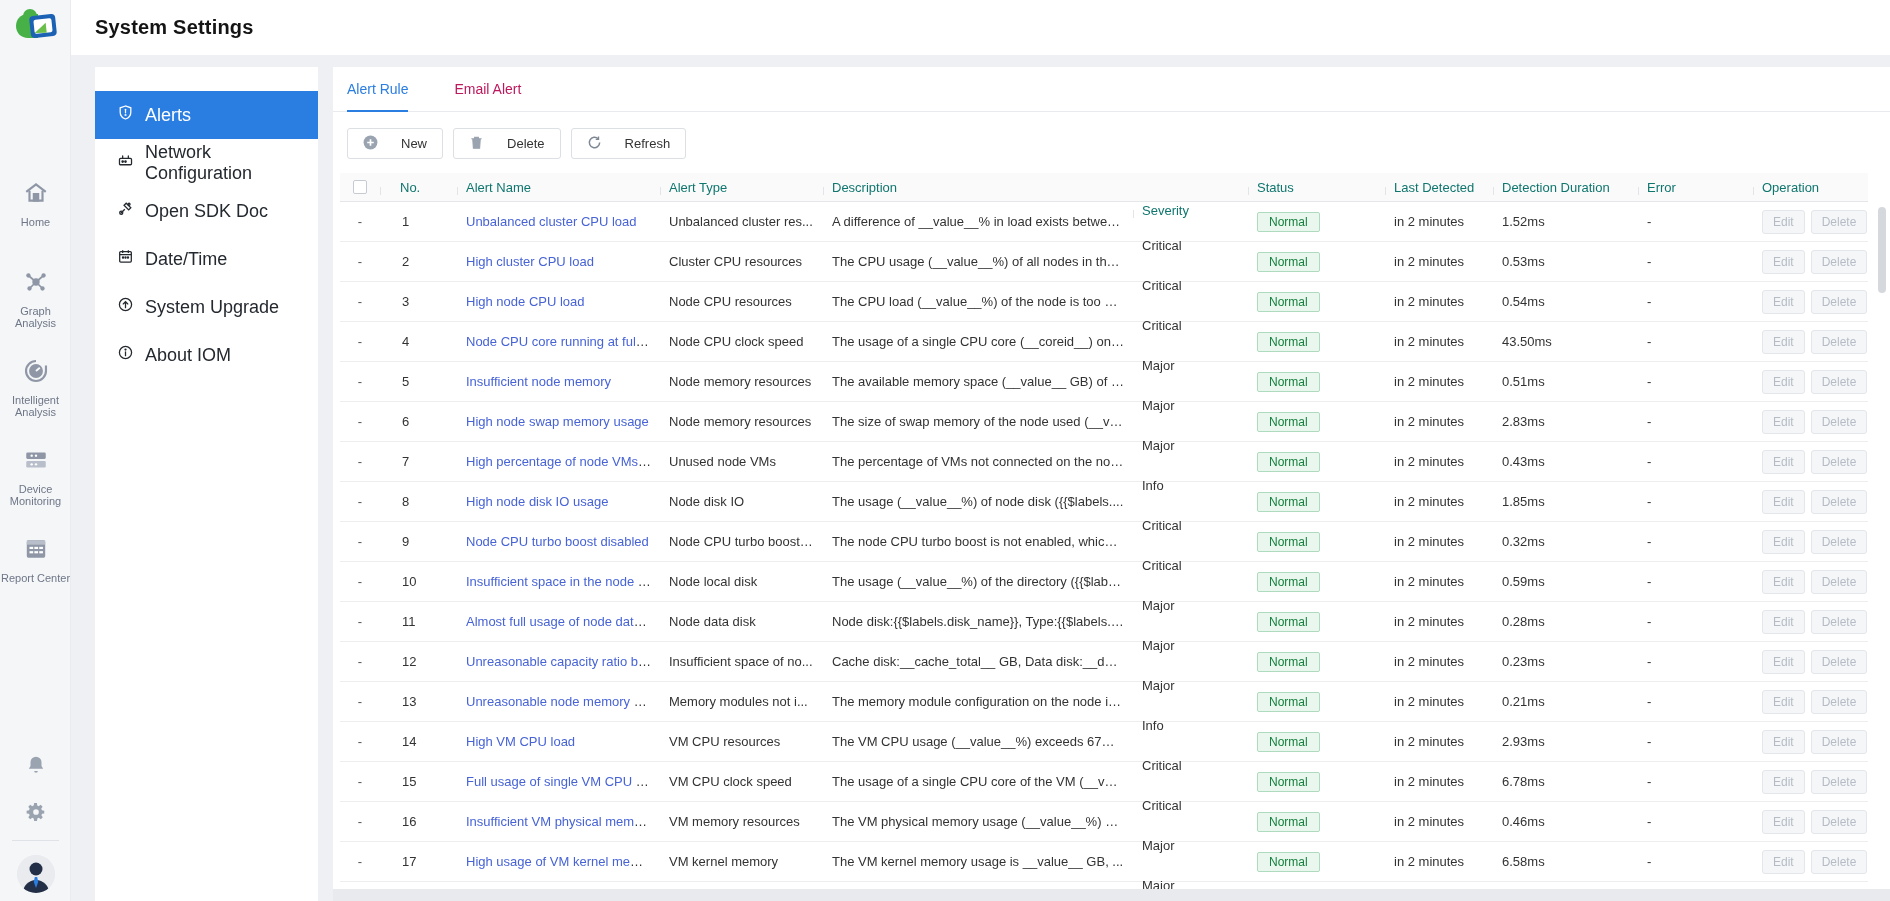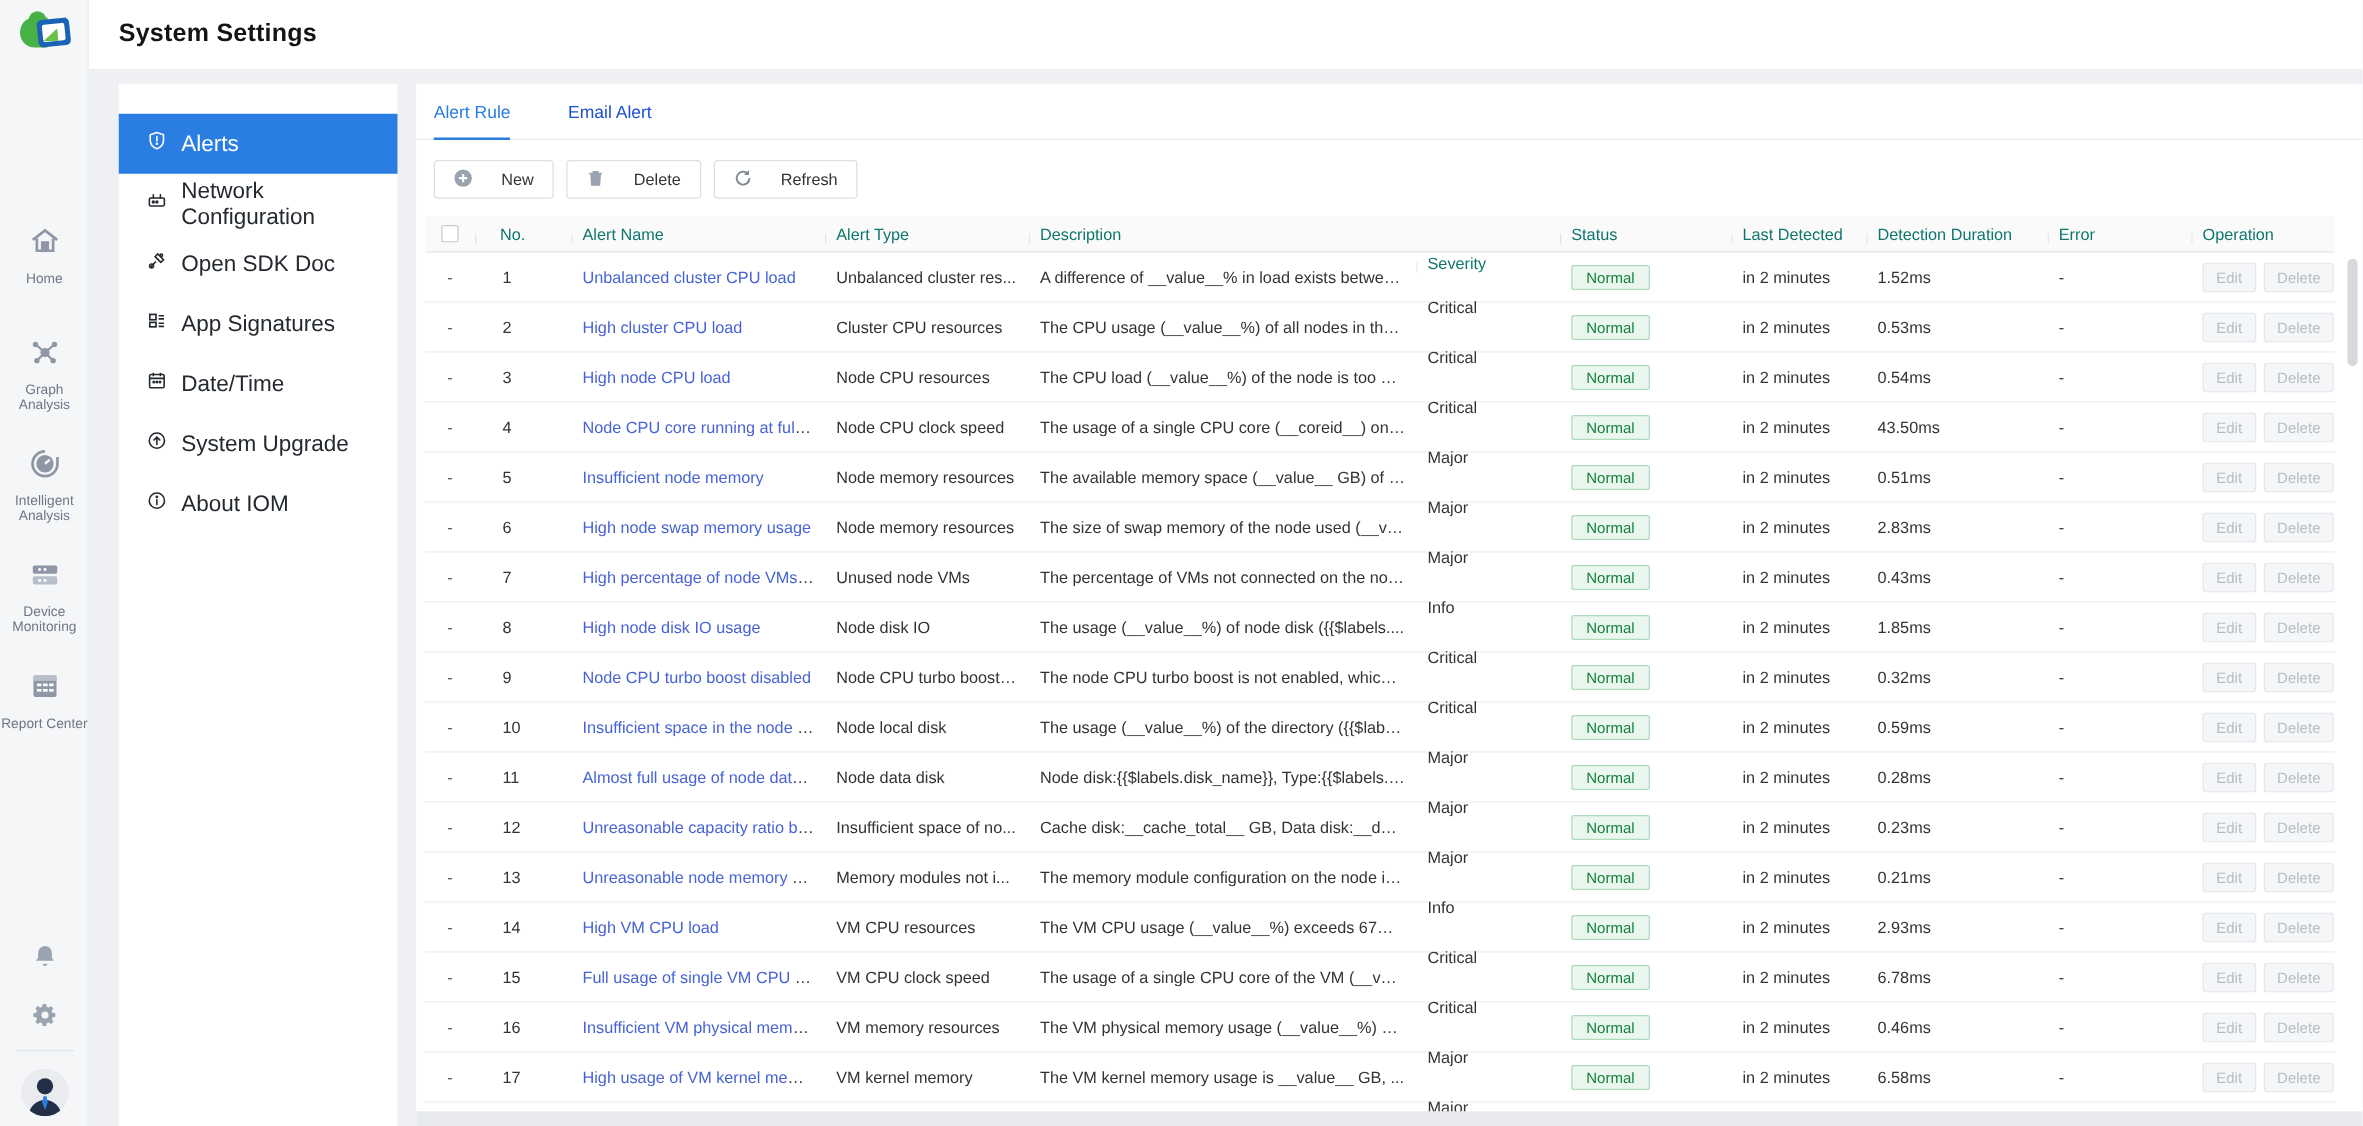--- a/index.html
+++ b/index.html
@@ -29,21 +29,21 @@
   
   .nav-card { position:absolute; left:95px; top:67px; bottom:0; width:223px; background:#fff; padding-top:24px; }
   .nav-item { height:48px; display:flex; align-items:center; padding-left:22px; cursor:pointer; font-size:18px; color:#24292f; }
   .nav-item svg { width:17px; height:17px; margin-right:11px; flex:0 0 auto; }
   .nav-item.active { background:#2a7de1; color:#fff; }
   .nav-item.active svg * { stroke:#fff !important; }
 
   
   .panel { position:absolute; left:333px; top:67px; right:0; bottom:0; background:#fff; }
   .tabs { display:flex; gap:46px; padding-left:14px; border-bottom:1px solid #e8eaed; height:45px; }
-  .tab { font-size:14px; color:#1d4ed8; padding-top:14px; height:45px; cursor:pointer; }
+  .tab { font-size:14px; color:#be185d; padding-top:14px; height:45px; cursor:pointer; }
   .tab.active { color:#2a7de1; border-bottom:2px solid #2a7de1; }
   .toolbar { display:flex; gap:10px; padding:16px 0 14px 14px; }
   .btn { display:inline-flex; align-items:center; gap:23px; height:31px; padding:0 15px;
     background:#fff; border:1px solid #dcdfe3; border-radius:3px; font-size:13px; color:#333; cursor:pointer; }
   .btn svg { width:15px; height:15px; }
 
   
   .tbl { margin-left:7px; width:1528px; }
   .thead { display:flex; align-items:center; height:29px; background:#fafafa; border-bottom:1px solid #e4e6e9; }
   .th { font-size:13px; color:#0f766e; white-space:nowrap; overflow:hidden; position:relative; padding-left:9px; }
@@ -192,29 +192,20 @@
     <div class="nav-item">
       <span><svg viewBox="0 0 24 24" fill="none" stroke="#24292f" stroke-width="1.8">
           <path d="M5 19l6-6"></path>
           <path d="M10 7.5 16.5 14l3-3L13 4.5z"></path>
           <circle cx="6" cy="18" r="2.2"></circle>
           <circle cx="17" cy="6" r="1.4"></circle>
         </svg></span>
       <span>Open SDK Doc</span>
     </div>
     <div class="nav-item">
-      <span><svg viewBox="0 0 24 24" fill="none" stroke="#24292f" stroke-width="1.9">
-          <rect x="4" y="5" width="7" height="6"></rect>
-          <path d="M14 6.5h6M14 10h6"></path>
-          <rect x="4" y="14" width="7" height="5"></rect>
-          <path d="M14 15h6M14 18.5h6"></path>
-        </svg></span>
-      <span>App Signatures</span>
-    </div>
-    <div class="nav-item">
       <span><svg viewBox="0 0 24 24" fill="none" stroke="#24292f" stroke-width="1.8">
           <rect x="3.8" y="5" width="16.4" height="15" rx="1.5"></rect>
           <path d="M3.8 9.5h16.4M8 3v4M16 3v4"></path>
           <circle cx="8.5" cy="13.5" r="0.8" fill="#24292f"></circle>
           <circle cx="12" cy="13.5" r="0.8" fill="#24292f"></circle>
           <circle cx="15.5" cy="13.5" r="0.8" fill="#24292f"></circle>
         </svg></span>
       <span>Date/Time</span>
     </div>
     <div class="nav-item">

